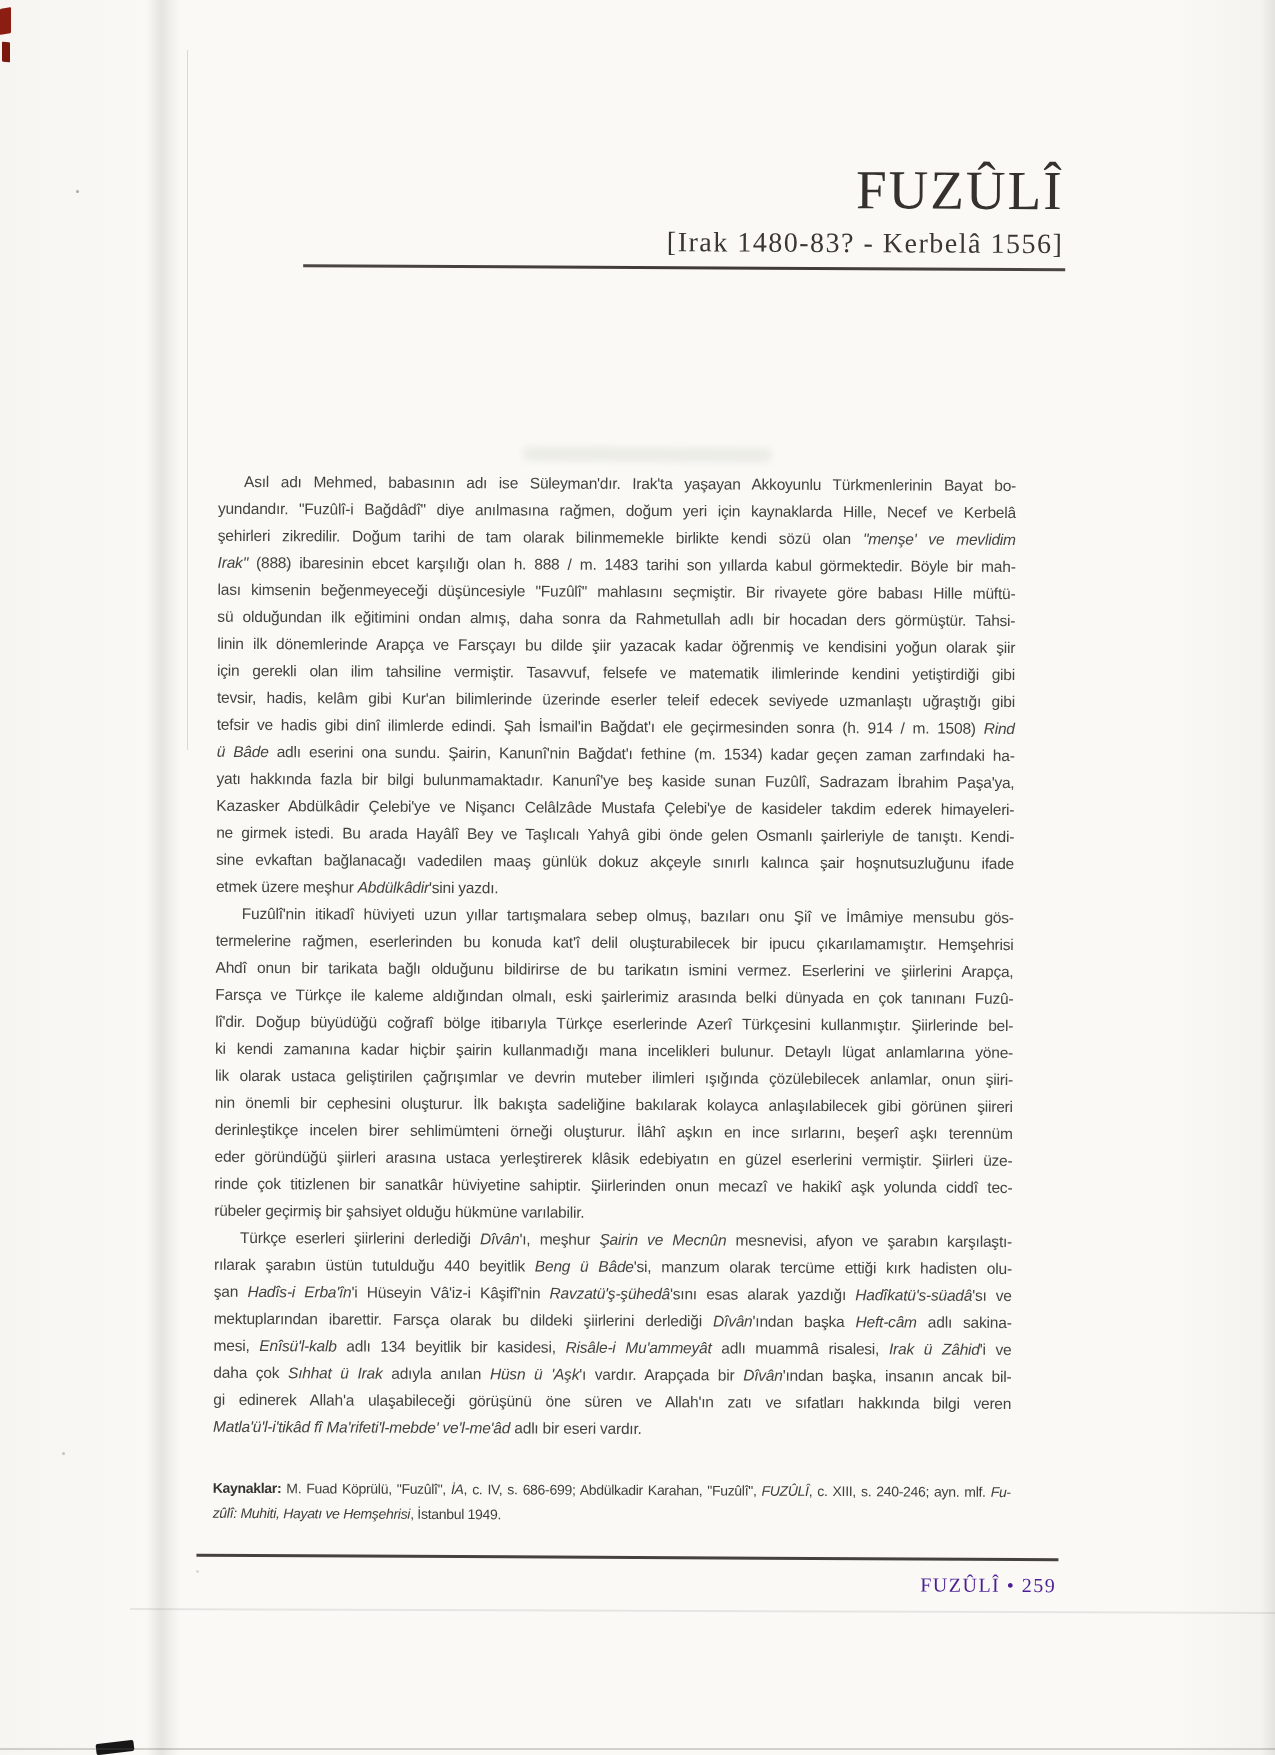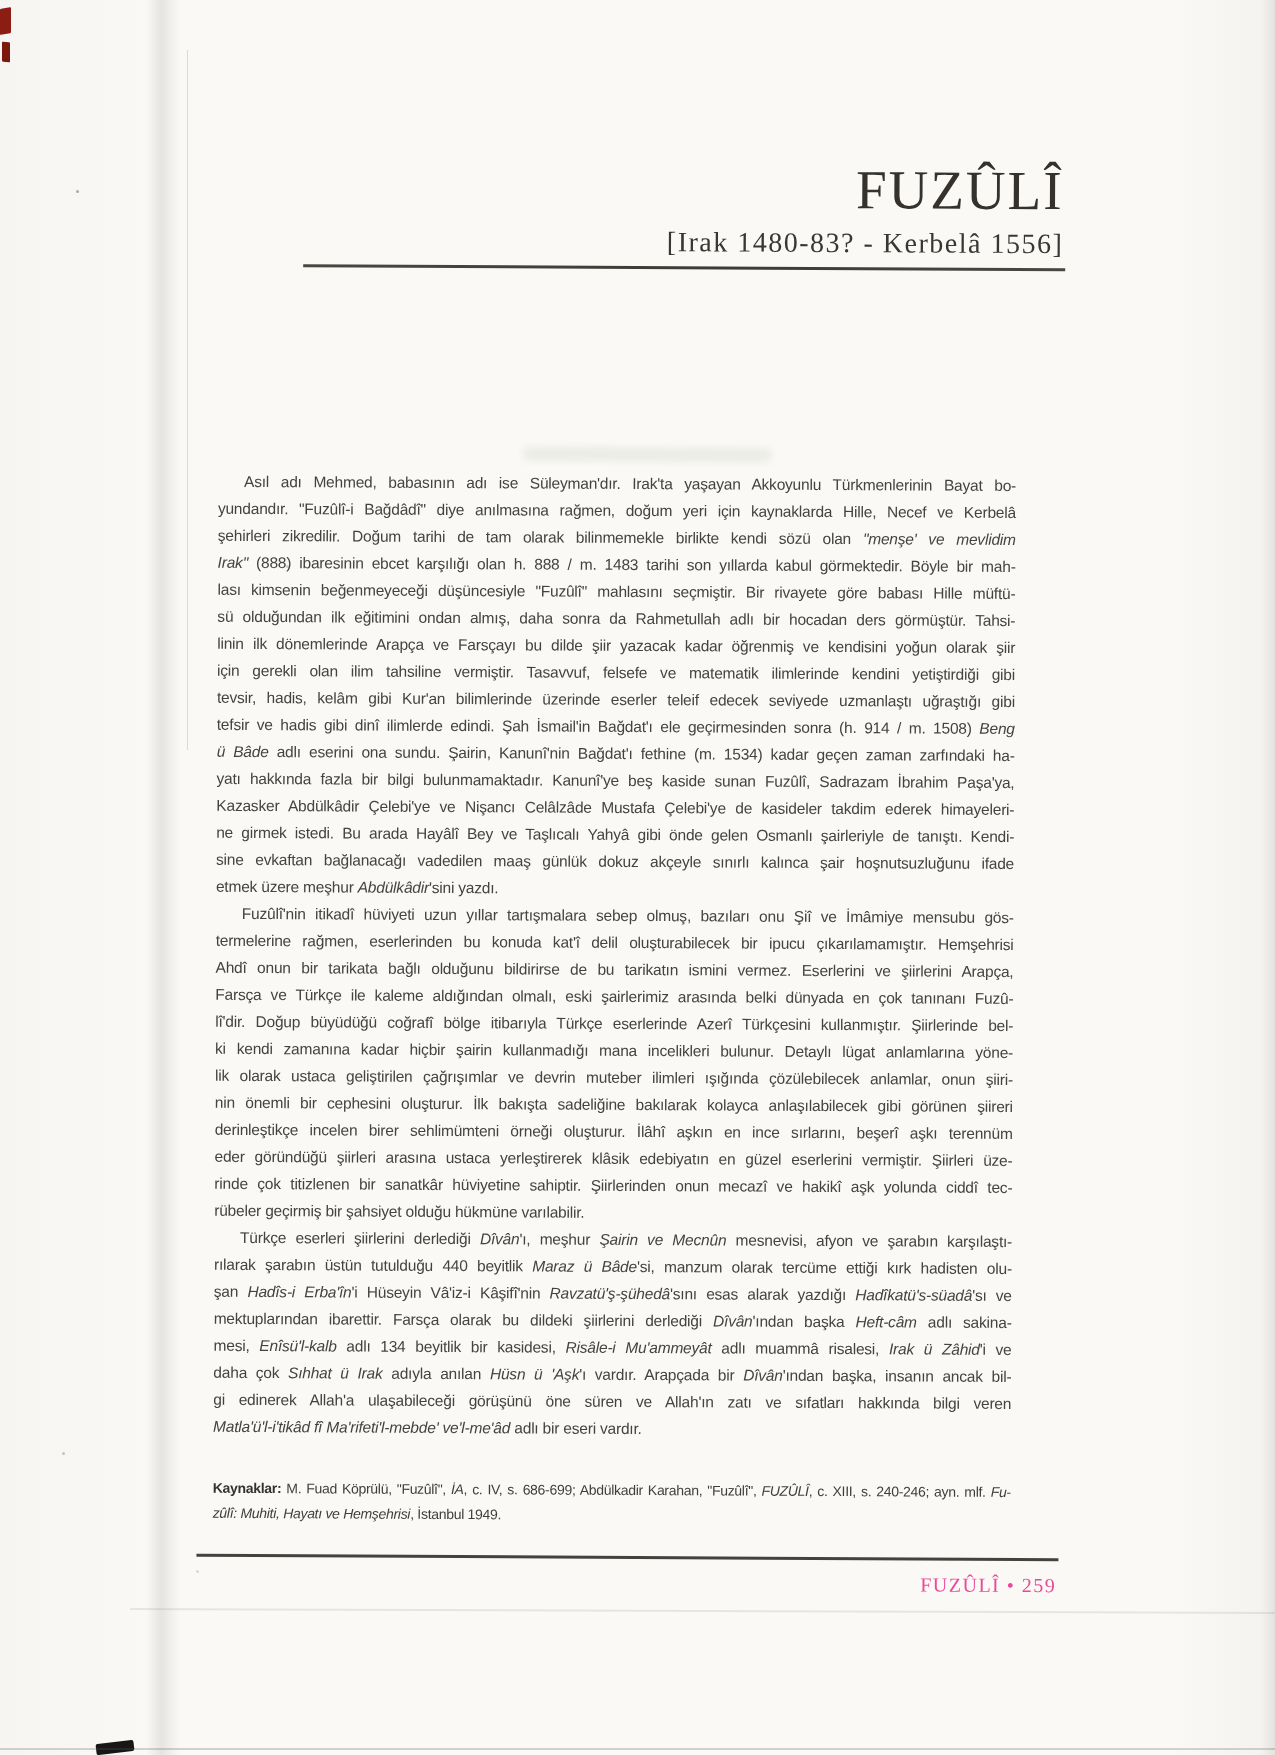--- a/index.html
+++ b/index.html
@@ -29,21 +29,21 @@
   .sources{position:absolute;top:1478px;left:216px;width:798px;color:#403e3b;
     font-size:14px;line-height:25px;letter-spacing:-0.3px;}
   .src-line{text-align:justify;text-align-last:justify;}
   .src-line.last{text-align-last:left;}
   .sources b{font-weight:bold;color:#353330;}
 
   
   .footer-rule{position:absolute;top:1556px;left:200px;width:862px;height:2.5px;background:#45423e;}
   .footer{position:absolute;top:1572px;right:215px;
     font-family:"Liberation Serif","DejaVu Serif",serif;font-size:20px;
-    letter-spacing:1.5px;color:#ec4899;}
+    letter-spacing:1.5px;color:#4c1d95;}
 
   
   .left-edge-band{position:absolute;left:146px;top:0;width:34px;height:100%;
     background:linear-gradient(90deg,rgba(0,0,0,0) 0%,rgba(95,90,84,0.13) 45%,rgba(0,0,0,0) 100%);}
   .right-edge-band{position:absolute;right:0;top:0;width:14px;height:100%;
     background:linear-gradient(90deg,rgba(0,0,0,0) 0%,rgba(95,90,84,0.10) 100%);}
   .scan-line-v{position:absolute;left:187px;top:50px;width:1px;height:700px;background:rgba(110,106,100,0.22);}
   .red-mark-1{position:absolute;left:0;top:8px;width:11px;height:26px;background:#8c1d12;transform:skewY(-10deg);border-radius:1px;}
   .red-mark-2{position:absolute;left:2px;top:42px;width:8px;height:20px;background:#7b190f;transform:skewY(6deg);border-radius:1px;}
   .black-mark{position:absolute;left:96px;top:1742px;width:38px;height:11px;background:#171717;border-radius:2px;transform:rotate(-7deg);}
@@ -71,21 +71,21 @@
       <div class="para">
         <div class="line first">Asıl adı Mehmed, babasının adı ise Süleyman'dır. Irak'ta yaşayan Akkoyunlu Türkmenlerinin Bayat bo-</div>
         <div class="line">yundandır. "Fuzûlî-i Bağdâdî" diye anılmasına rağmen, doğum yeri için kaynaklarda Hille, Necef ve Kerbelâ</div>
         <div class="line">şehirleri zikredilir. Doğum tarihi de tam olarak bilinmemekle birlikte kendi sözü olan <i>"menşe' ve mevlidim</i></div>
         <div class="line"><i>Irak"</i> (888) ibaresinin ebcet karşılığı olan h. 888 / m. 1483 tarihi son yıllarda kabul görmektedir. Böyle bir mah-</div>
         <div class="line">lası kimsenin beğenmeyeceği düşüncesiyle "Fuzûlî" mahlasını seçmiştir. Bir rivayete göre babası Hille müftü-</div>
         <div class="line">sü olduğundan ilk eğitimini ondan almış, daha sonra da Rahmetullah adlı bir hocadan ders görmüştür. Tahsi-</div>
         <div class="line">linin ilk dönemlerinde Arapça ve Farsçayı bu dilde şiir yazacak kadar öğrenmiş ve kendisini yoğun olarak şiir</div>
         <div class="line">için gerekli olan ilim tahsiline vermiştir. Tasavvuf, felsefe ve matematik ilimlerinde kendini yetiştirdiği gibi</div>
         <div class="line">tevsir, hadis, kelâm gibi Kur'an bilimlerinde üzerinde eserler teleif edecek seviyede uzmanlaştı uğraştığı gibi</div>
-        <div class="line">tefsir ve hadis gibi dinî ilimlerde edindi. Şah İsmail'in Bağdat'ı ele geçirmesinden sonra (h. 914 / m. 1508) <i>Beng</i></div>
+        <div class="line">tefsir ve hadis gibi dinî ilimlerde edindi. Şah İsmail'in Bağdat'ı ele geçirmesinden sonra (h. 914 / m. 1508) <i>Rind</i></div>
         <div class="line"><i>ü Bâde</i> adlı eserini ona sundu. Şairin, Kanunî'nin Bağdat'ı fethine (m. 1534) kadar geçen zaman zarfındaki ha-</div>
         <div class="line">yatı hakkında fazla bir bilgi bulunmamaktadır. Kanunî'ye beş kaside sunan Fuzûlî, Sadrazam İbrahim Paşa'ya,</div>
         <div class="line">Kazasker Abdülkâdir Çelebi'ye ve Nişancı Celâlzâde Mustafa Çelebi'ye de kasideler takdim ederek himayeleri-</div>
         <div class="line">ne girmek istedi. Bu arada Hayâlî Bey ve Taşlıcalı Yahyâ gibi önde gelen Osmanlı şairleriyle de tanıştı. Kendi-</div>
         <div class="line">sine evkaftan bağlanacağı vadedilen maaş günlük dokuz akçeyle sınırlı kalınca şair hoşnutsuzluğunu ifade</div>
         <div class="line last">etmek üzere meşhur <i>Abdülkâdir</i>'sini yazdı.</div>
       </div>
       <div class="para">
         <div class="line first">Fuzûlî'nin itikadî hüviyeti uzun yıllar tartışmalara sebep olmuş, bazıları onu Şiî ve İmâmiye mensubu gös-</div>
         <div class="line">termelerine rağmen, eserlerinden bu konuda kat'î delil oluşturabilecek bir ipucu çıkarılamamıştır. Hemşehrisi</div>
@@ -95,21 +95,21 @@
         <div class="line">ki kendi zamanına kadar hiçbir şairin kullanmadığı mana incelikleri bulunur. Detaylı lügat anlamlarına yöne-</div>
         <div class="line">lik olarak ustaca geliştirilen çağrışımlar ve devrin muteber ilimleri ışığında çözülebilecek anlamlar, onun şiiri-</div>
         <div class="line">nin önemli bir cephesini oluşturur. İlk bakışta sadeliğine bakılarak kolayca anlaşılabilecek gibi görünen şiireri</div>
         <div class="line">derinleştikçe incelen birer sehlimümteni örneği oluşturur. İlâhî aşkın en ince sırlarını, beşerî aşkı terennüm</div>
         <div class="line">eder göründüğü şiirleri arasına ustaca yerleştirerek klâsik edebiyatın en güzel eserlerini vermiştir. Şiirleri üze-</div>
         <div class="line">rinde çok titizlenen bir sanatkâr hüviyetine sahiptir. Şiirlerinden onun mecazî ve hakikî aşk yolunda ciddî tec-</div>
         <div class="line last">rübeler geçirmiş bir şahsiyet olduğu hükmüne varılabilir.</div>
       </div>
       <div class="para">
         <div class="line first">Türkçe eserleri şiirlerini derlediği <i>Dîvân</i>'ı, meşhur <i>Şairin ve Mecnûn</i> mesnevisi, afyon ve şarabın karşılaştı-</div>
-        <div class="line">rılarak şarabın üstün tutulduğu 440 beyitlik <i>Maraz ü Bâde</i>'si, manzum olarak tercüme ettiği kırk hadisten olu-</div>
+        <div class="line">rılarak şarabın üstün tutulduğu 440 beyitlik <i>Beng ü Bâde</i>'si, manzum olarak tercüme ettiği kırk hadisten olu-</div>
         <div class="line">şan <i>Hadîs-i Erba'în</i>'i Hüseyin Vâ'iz-i Kâşifî'nin <i>Ravzatü'ş-şühedâ</i>'sını esas alarak yazdığı <i>Hadîkatü's-süadâ</i>'sı ve</div>
         <div class="line">mektuplarından ibarettir. Farsça olarak bu dildeki şiirlerini derlediği <i>Dîvân</i>'ından başka <i>Heft-câm</i> adlı sakina-</div>
         <div class="line">mesi, <i>Enîsü'l-kalb</i> adlı 134 beyitlik bir kasidesi, <i>Risâle-i Mu'ammeyât</i> adlı muammâ risalesi, <i>Irak ü Zâhid</i>'i ve</div>
         <div class="line">daha çok <i>Sıhhat ü Irak</i> adıyla anılan <i>Hüsn ü 'Aşk</i>'ı vardır. Arapçada bir <i>Dîvân</i>'ından başka, insanın ancak bil-</div>
         <div class="line">gi edinerek Allah'a ulaşabileceği görüşünü öne süren ve Allah'ın zatı ve sıfatları hakkında bilgi veren</div>
         <div class="line last"><i>Matla'ü'l-i'tikâd fî Ma'rifeti'l-mebde' ve'l-me'âd</i> adlı bir eseri vardır.</div>
       </div>
     </main>
 
   <section class="sources">

